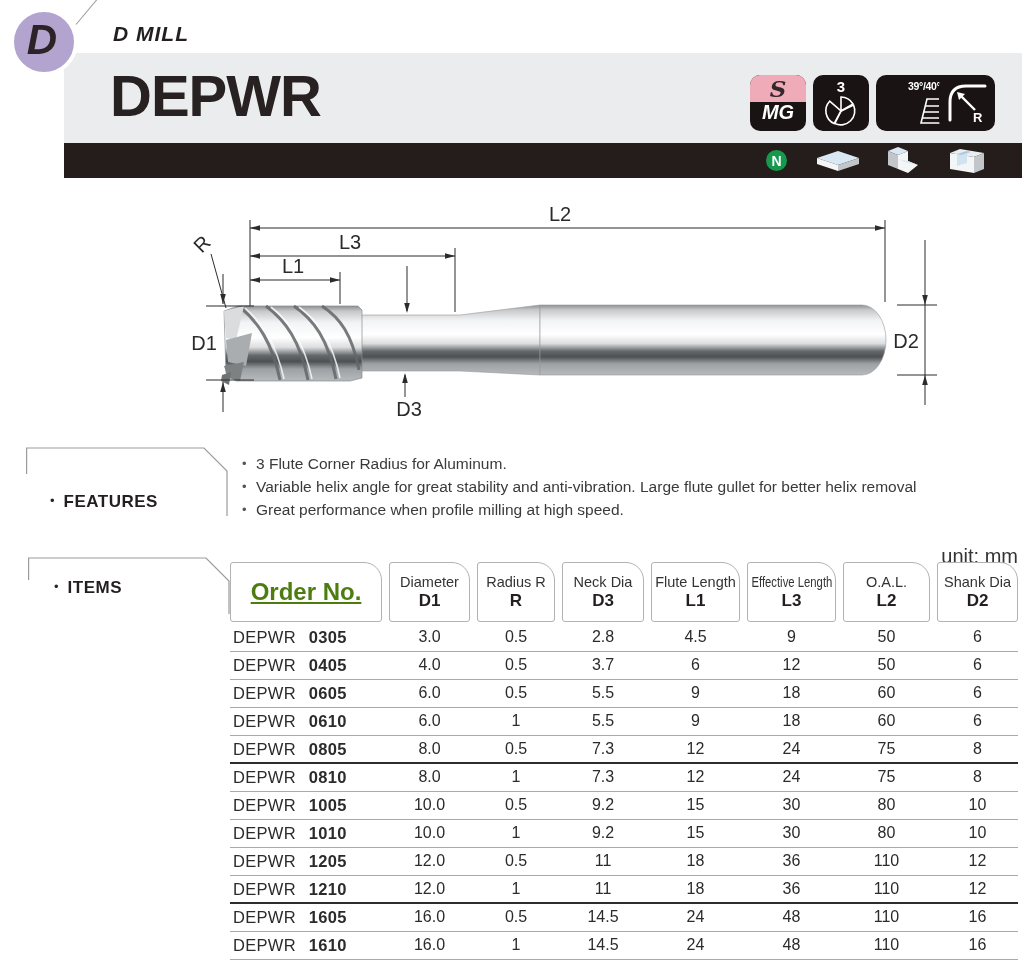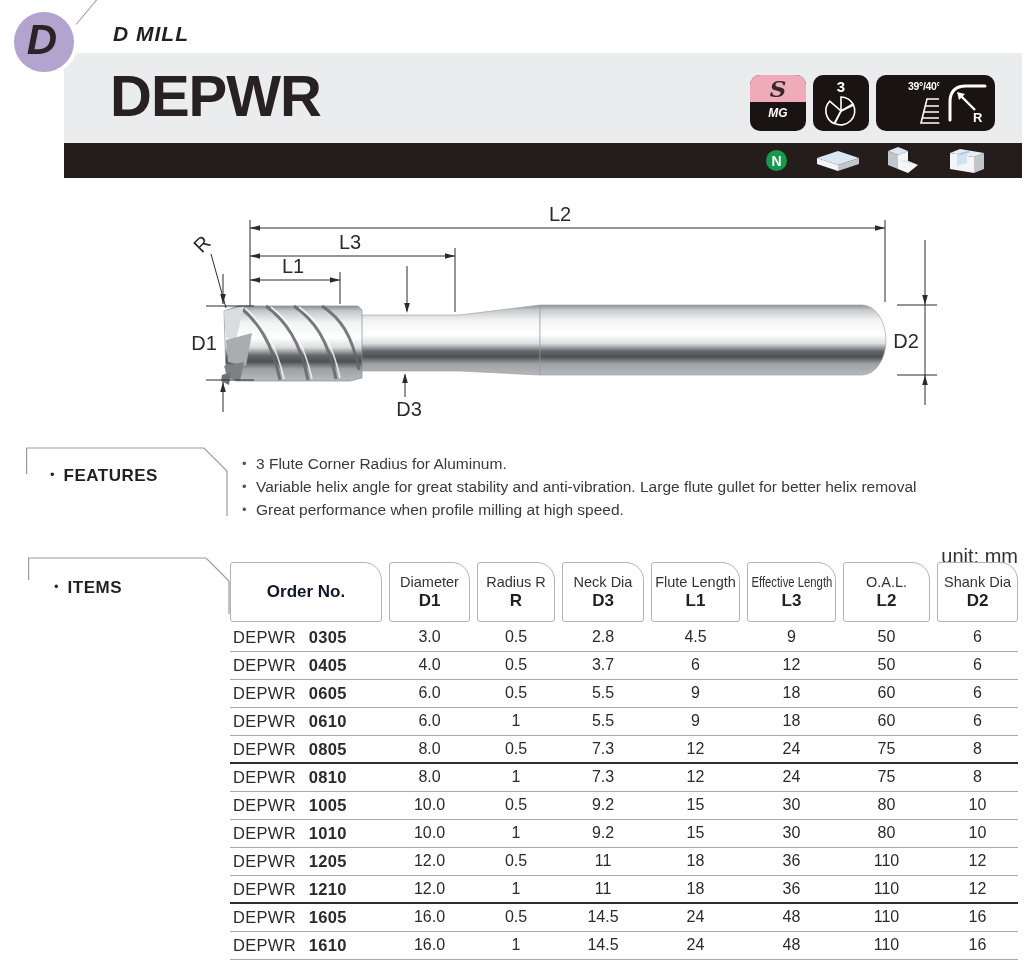--- a/index.html
+++ b/index.html
@@ -21,21 +21,21 @@
       transform:rotate(-50deg);transform-origin:left center;}
   .product-title{left:110px;top:62px;font-size:58px;font-weight:bold;letter-spacing:-1px;color:#272122;}
   .bar-subtitle{left:114px;top:143px;height:35px;line-height:35px;font-size:16.5px;
       font-weight:bold;color:#fff;white-space:pre;}
 
   
   .badge{top:75px;width:56px;height:56px;border-radius:10px;background:#1a1314;overflow:hidden;}
   .badge .pink{height:27px;background:#f0abb9;display:flex;align-items:center;justify-content:center;
       font-family:"DejaVu Serif",serif;font-style:italic;font-weight:bold;font-size:23px;color:#33272b;}
   .badge .mg{height:21px;display:flex;align-items:center;justify-content:center;
-      color:#fff;font-weight:bold;font-size:12px;font-style:italic;}
+      color:#fff;font-weight:bold;font-size:20px;font-style:italic;}
   .badge .btop{color:#fff;font-weight:bold;text-align:center;}
   .badge svg{display:block;margin:0 auto;}
   .n-circle{left:766px;top:150px;width:21px;height:21px;border-radius:50%;background:#16994d;
       color:#fff;font-weight:bold;font-size:14px;display:flex;align-items:center;justify-content:center;}
 
   
   .tabbox-svg{stroke:#9b9b9b;stroke-width:1.2;fill:none;}
   .tab-title{font-size:17px;font-weight:bold;color:#231f20;letter-spacing:.5px;}
   .tab-bullet{font-size:13px;margin-right:9px;vertical-align:2px;}
 
@@ -44,21 +44,21 @@
   .fb{width:14px;color:#555;font-size:13px;}
   .ft{white-space:nowrap;}
 
   
   .unit-label{font-size:20px;color:#333;}
   .thead{left:230px;top:562px;display:flex;align-items:flex-end;}
   .hcell{height:60px;box-sizing:border-box;border:1px solid #b2b2b2;background:#fff;
       border-radius:3px 18px 3px 3px;margin-right:7px;display:flex;flex-direction:column;
       align-items:center;justify-content:center;}
   .hcell:last-child{margin-right:0;}
-  .hOrder{font-size:17px;font-weight:bold;color:#0f172a;}
+  .hOrder{font-size:24px;font-weight:bold;color:#4d7c0f;text-decoration:underline;}
   .hl{font-size:14.5px;color:#333;white-space:nowrap;}
   .hs{font-size:17px;font-weight:bold;color:#231f20;margin-top:1px;}
   .cond .hl{transform:scaleX(.78);}
   .tbody{left:230px;top:624px;}
   .trow{display:flex;height:27px;line-height:26px;border-bottom:1px solid #a9a9a9;}
   .trow.thick{border-bottom:2px solid #2d2d2d;height:26px;}
   .tcell{margin-right:7px;font-size:16px;color:#2b2b2b;text-align:center;}
   .tcell:last-child{margin-right:0;}
   .tcell.order{text-align:left;padding-left:3px;box-sizing:border-box;font-size:16.5px;
       letter-spacing:.3px;}
@@ -209,21 +209,21 @@
     <text class="dimtext" x="293" y="83" text-anchor="middle">L1</text>
     <text class="dimtext" x="204" y="60" text-anchor="middle" transform="rotate(-45 204 56)">R</text>
     <text class="dimtext" x="204" y="160" text-anchor="middle">D1</text>
     <text class="dimtext" x="409" y="226" text-anchor="middle">D3</text>
     <text class="dimtext" x="906" y="158" text-anchor="middle">D2</text>
   </svg>
 
   <svg class="abs" style="left:26px;top:446px;" width="206" height="72">
     <polyline class="tabbox-svg" points="0.6,28 0.6,2 178,2 201,25 201,70"></polyline>
   </svg>
-  <div class="abs" style="left:50px;top:466px;">
+  <div class="abs" style="left:50px;top:492px;">
     <span class="tab-bullet">•</span><span class="tab-title">FEATURES</span>
   </div>
   <div class="abs" style="left:242px;top:452px;">
       <div class="feat">
         <span class="fb">•</span>
         <span class="ft">3 Flute Corner Radius for Aluminum.</span>
       </div>
       <div class="feat">
         <span class="fb">•</span>
         <span class="ft">Variable helix angle for great stability and anti-vibration. Large flute gullet for better helix removal</span>

